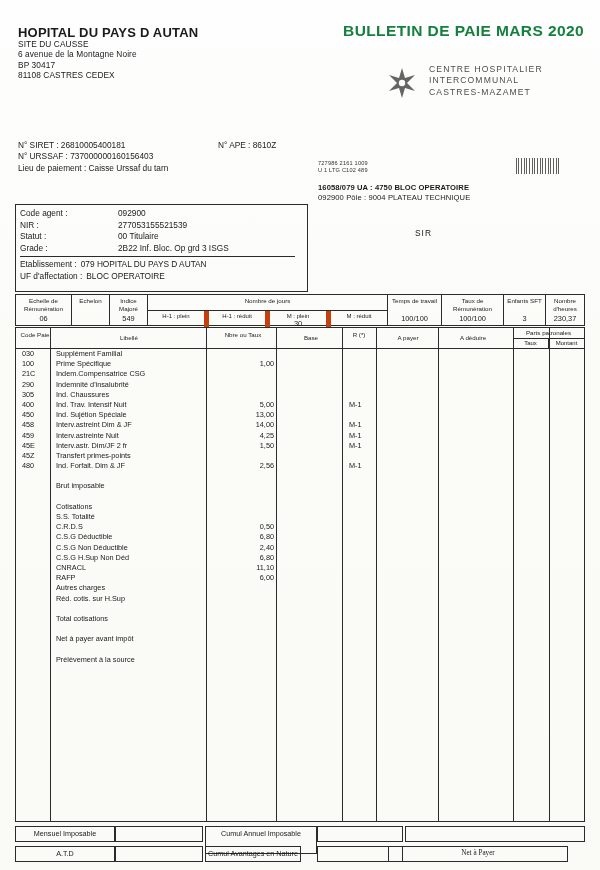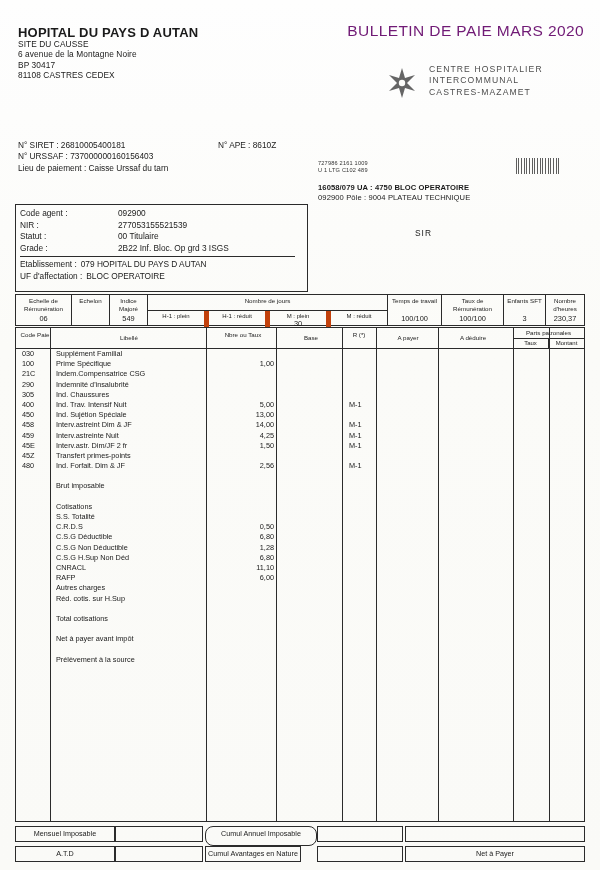--- a/index.html
+++ b/index.html
@@ -38,23 +38,23 @@
   .emp-block .emp-name {
     font-weight: bold;
     font-size: 13px;
     letter-spacing: .2px;
   }
   .doc-title {
     position: absolute;
     right: 16px;
     top: 22px;
     font-size: 15.5px;
-    font-weight: normal;
+    font-weight: bold;
     letter-spacing: .4px;
-    color: #701a75;
+    color: #15803d;
     margin-left: 8px;
   }
 
   
   .logo-wrap {
     position: absolute;
     left: 385px;
     top: 64px;
     width: 200px;
     height: 42px;
@@ -590,21 +590,21 @@
         <div class="row">
           <span class="c-code"></span>
           <span class="c-lib">C.S.G Déductible</span>
           <span class="c-nbre">6,80</span>
           <span class="c-base"></span>
           <span class="c-r"></span>
         </div>
         <div class="row">
           <span class="c-code"></span>
           <span class="c-lib">C.S.G  Non Déductible</span>
-          <span class="c-nbre">1,28</span>
+          <span class="c-nbre">2,40</span>
           <span class="c-base"></span>
           <span class="c-r"></span>
         </div>
         <div class="row">
           <span class="c-code"></span>
           <span class="c-lib">C.S.G H.Sup Non Déd</span>
           <span class="c-nbre">6,80</span>
           <span class="c-base"></span>
           <span class="c-r"></span>
         </div>
@@ -680,21 +680,21 @@
         </div>
       </div>
   </div>
 
   <div class="fbox lbl" style="left:15px;top:826px;width:100px;height:16px;">Mensuel Imposable</div>
   <div class="fbox" style="left:115px;top:826px;width:88px;height:16px;"></div>
 
   <div class="fbox lbl" style="left:15px;top:846px;width:100px;height:16px;">A.T.D</div>
   <div class="fbox" style="left:115px;top:846px;width:88px;height:16px;"></div>
 
-  <div class="fbox lbl" style="left:205px;top:826px;width:112px;height:20px;border-radius:8px;">Cumul Annuel Imposable</div>
+  <div class="fbox lbl" style="left:205px;top:826px;width:112px;height:28px;">Cumul Annuel Imposable</div>
   <div class="fbox" style="left:317px;top:826px;width:86px;height:16px;"></div>
 
   <div class="fbox lbl" style="left:205px;top:846px;width:96px;height:16px;">Cumul Avantages en Nature</div>
   <div class="fbox" style="left:317px;top:846px;width:86px;height:16px;"></div>
 
   <div class="fbox" style="left:405px;top:826px;width:180px;height:16px;"></div>
-  <div class="fbox lbl" style="left:405px;top:846px;width:180px;height:16px;">Net à Payer</div>
+  <div class="fbox lbl" style="left:388px;top:846px;width:180px;height:16px;font-family:Liberation Serif, serif;">Net à Payer</div>
 </div>
 
 </body></html>

